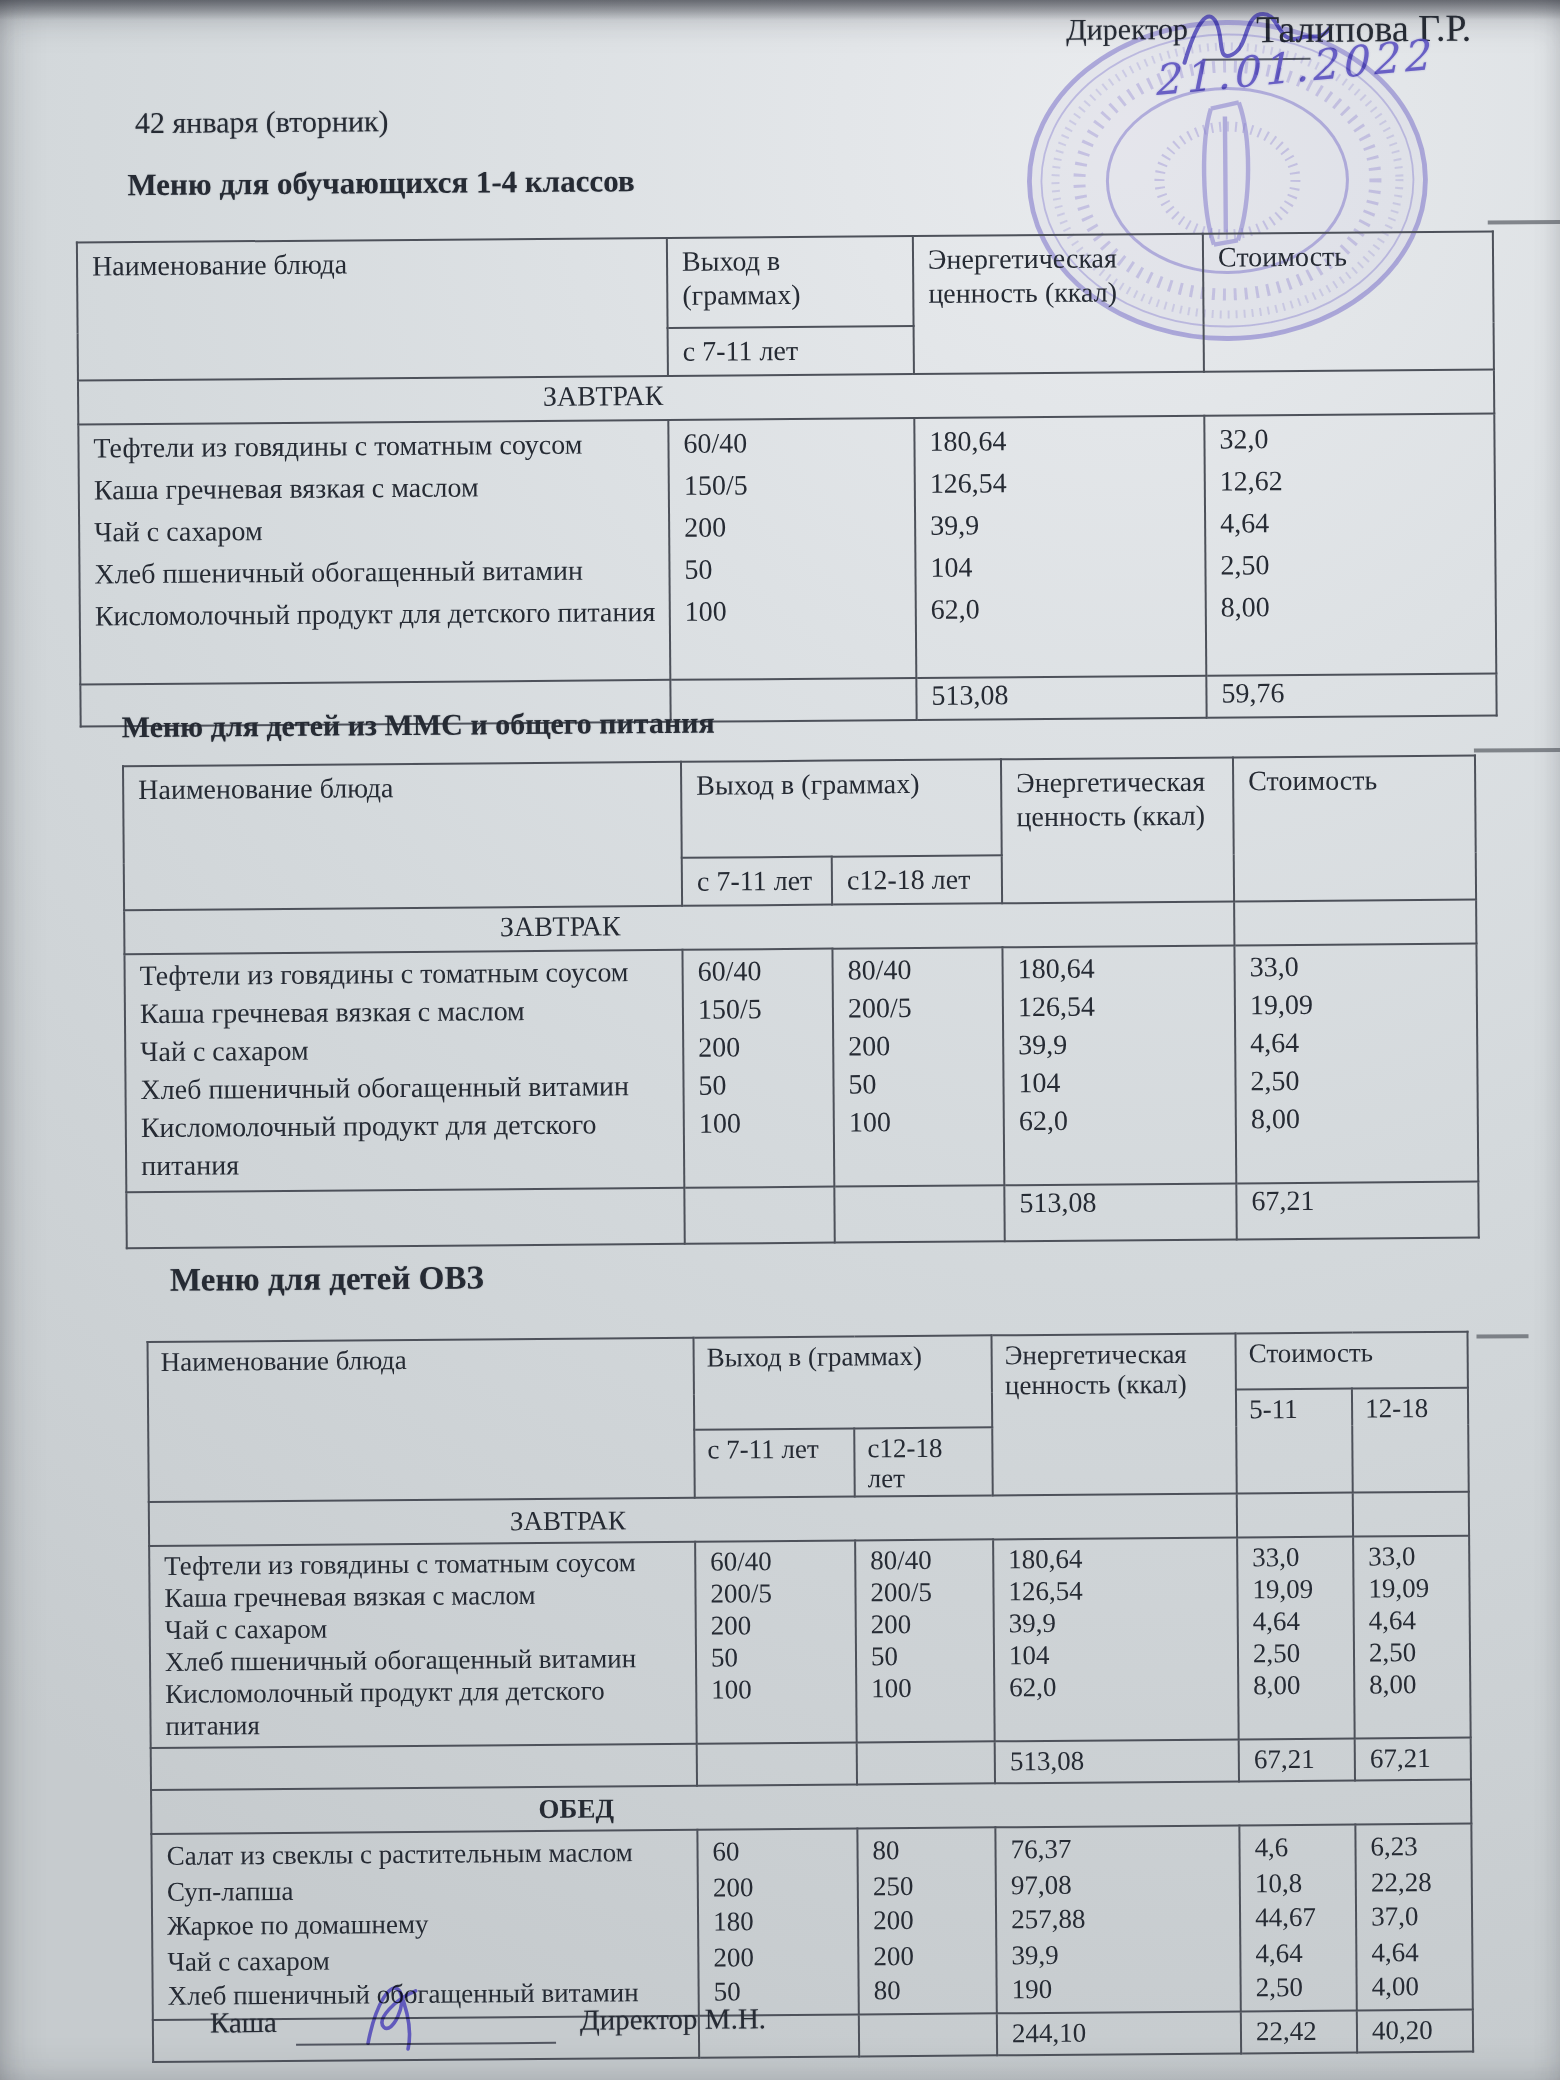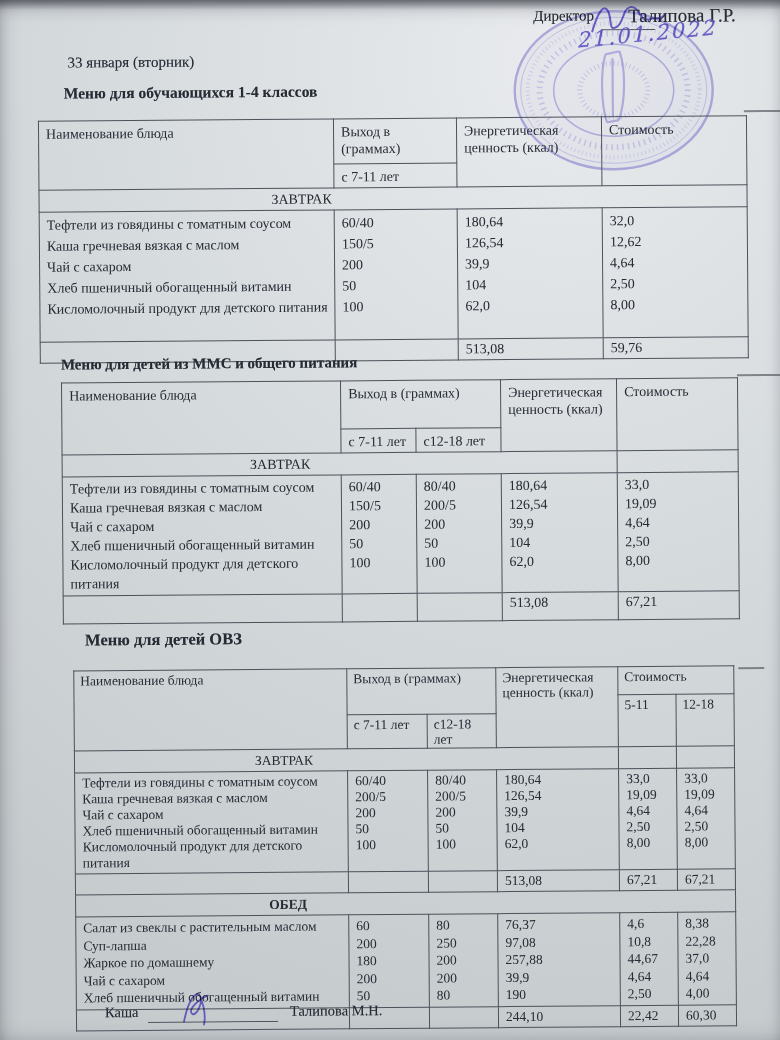--- a/index.html
+++ b/index.html
@@ -69,21 +69,21 @@
         <ellipse cx="108" cy="92" rx="93" ry="73" stroke-width="0.9" opacity="0.38"></ellipse>
         <ellipse cx="108" cy="92" rx="86" ry="67" stroke-width="4" stroke-dasharray="1 3" opacity="0.22"></ellipse>
         <ellipse cx="108" cy="92" rx="74" ry="57" stroke-width="6" stroke-dasharray="1.5 4" opacity="0.30"></ellipse>
         <ellipse cx="108" cy="92" rx="60" ry="46" stroke-width="1.5" opacity="0.5"></ellipse>
         <ellipse cx="108" cy="92" rx="34" ry="27" stroke-width="5" stroke-dasharray="1 3" opacity="0.3"></ellipse>
         <path d="M100,56 C95,72 95,106 101,124 M114,53 C120,70 120,102 113,122 M100,56 L114,53 M101,124 L113,122 M107,60 L107,118" stroke-width="2.2" opacity="0.5"></path>
         <ellipse cx="108" cy="92" rx="99" ry="79" stroke-width="0" fill="#8a7fd0" opacity="0.05"></ellipse>
       </g>
     </svg>
 
-    <div class="abs soft" style="left:67px;top:52px;font-size:15px;">33 января  (вторник)</div>
+    <div class="abs soft" style="left:67px;top:52px;font-size:15px;">42 января  (вторник)</div>
     <div class="abs soft title" style="left:63px;top:82px;font-size:15.5px;">Меню для обучающихся  1-4 классов</div>
 
     <div class="artifact-line" style="left:743px;top:113px;width:37px;"></div>
     <table class="menu-table t1" style="left:37px;top:118px;width:708px;">
       <colgroup>
           <col style="width:295px">
           <col style="width:123px">
           <col style="width:145px">
           <col style="width:145px">
         </colgroup>
@@ -288,39 +288,39 @@
         <td class="lines">76,37
 97,08
 257,88
 39,9
 190</td>
         <td class="lines">4,6
 10,8
 44,67
 4,64
 2,50</td>
-        <td class="lines">8,38
+        <td class="lines">6,23
 22,28
 37,0
 4,64
 4,00</td>
       </tr>
       <tr class="totals" style="height:20px">
         <td></td>
         <td></td>
         <td></td>
         <td>244,10</td>
         <td>22,42</td>
-        <td>60,30</td>
+        <td>40,20</td>
       </tr>
     </tbody>
       </table>
 
     <div class="abs soft" style="left:97px;top:1002px;font-size:14.5px;">Каша</div>
     <div class="uline" style="left:140px;top:1020px;width:130px;"></div>
     <svg class="abs sig" style="left:168px;top:982px;" width="50" height="44" viewBox="0 0 50 44">
       <path d="M8,38 C12,18 20,6 24,12 C28,18 20,34 16,30 C12,26 22,16 32,12 M24,12 C28,22 30,32 28,41" fill="none" stroke="#4f46b8" stroke-width="1.8" stroke-linecap="round" opacity="0.85"></path>
     </svg>
-    <div class="abs soft" style="left:282px;top:1002px;font-size:14.5px;white-space:nowrap;">Талипова М.Н.</div>
+    <div class="abs soft" style="left:282px;top:1002px;font-size:14.5px;white-space:nowrap;">Директор М.Н.</div>
 
   </div>
   <div class="top-shadow"></div>
 </div>
 
 </body></html>

